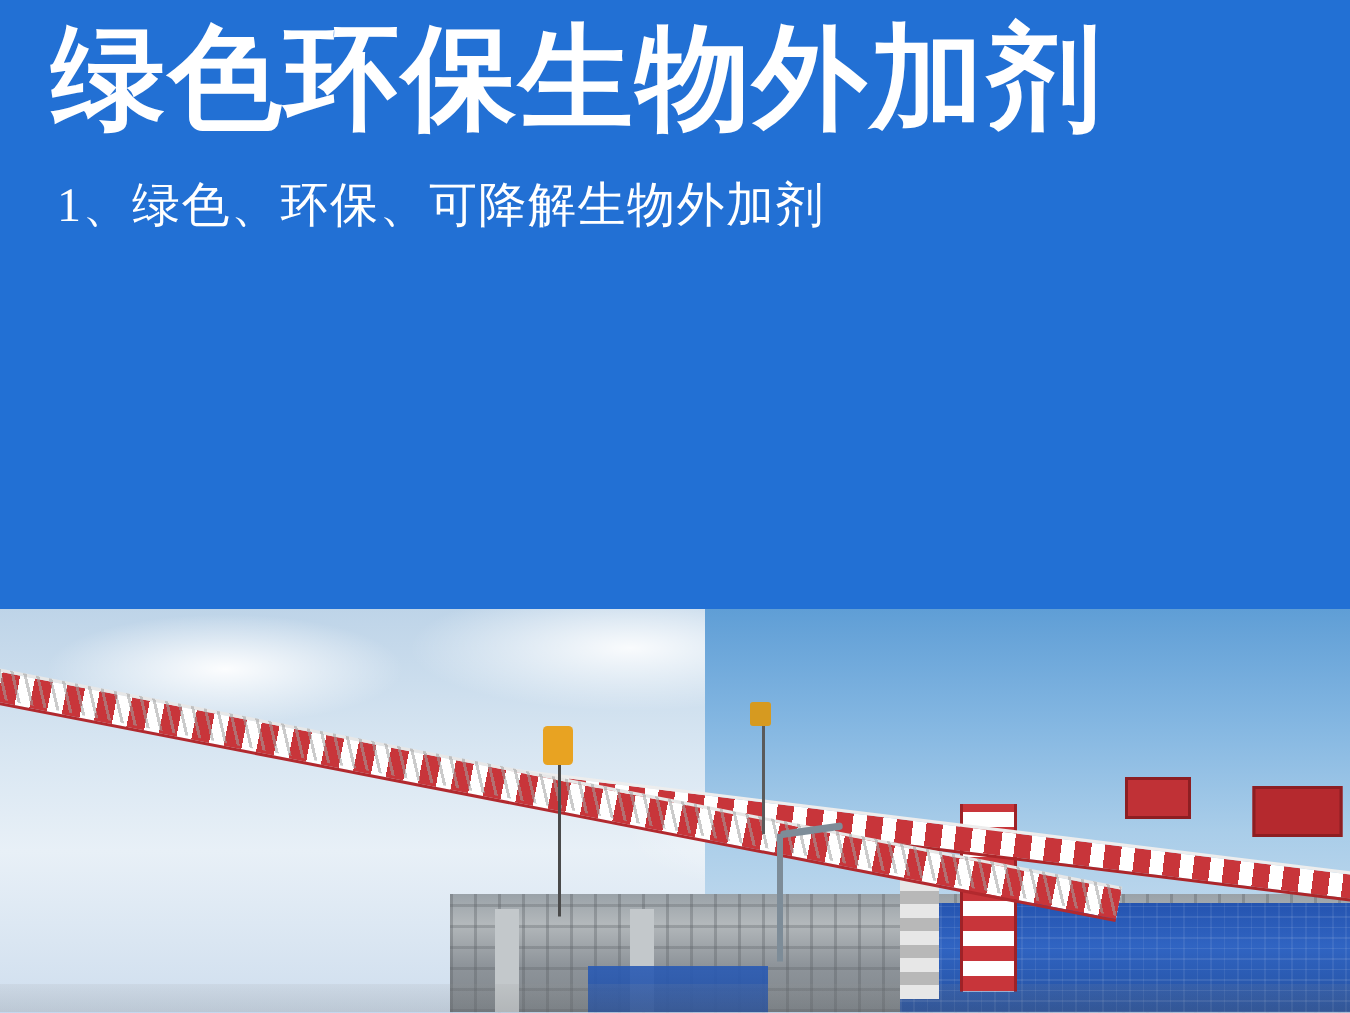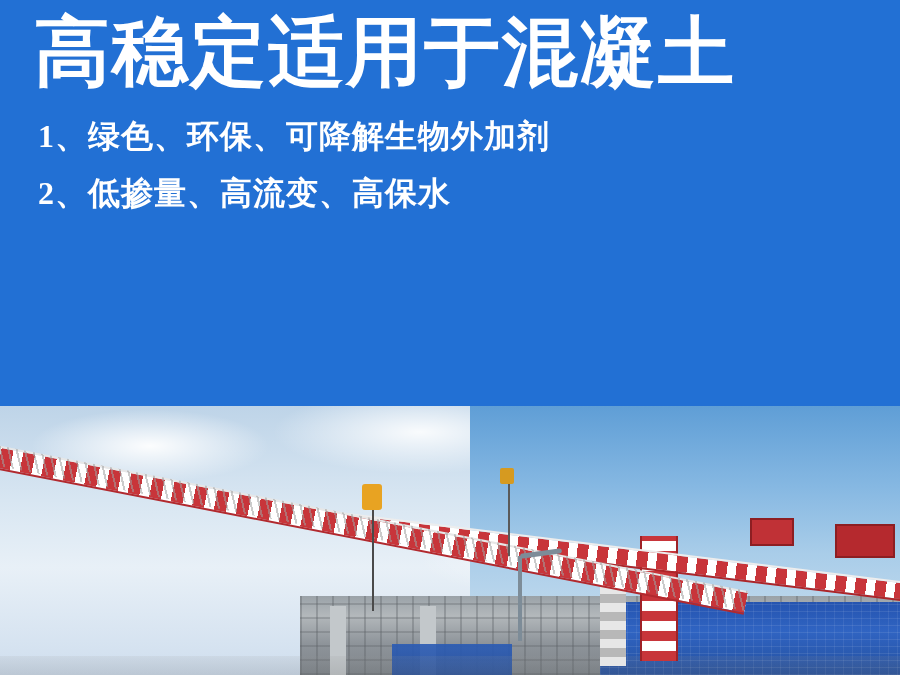--- a/index.html
+++ b/index.html
@@ -5,21 +5,21 @@
   html,body{margin:0;padding:0;background:#fff;}
   body{width:900px;height:675px;font-family:"Liberation Sans","DejaVu Sans",sans-serif;overflow:hidden;}
   .poster{position:relative;width:900px;height:675px;overflow:hidden;}
 
   
   .blue-panel{position:absolute;left:0;top:0;width:900px;height:406px;background:#2270d4;overflow:hidden;}
   .title{position:absolute;left:34px;top:8px;width:840px;color:#ffffff;
          font-size:76px;line-height:88px;font-weight:bold;letter-spacing:2px;
          font-family:"DejaVu Sans","Liberation Sans",sans-serif;white-space:nowrap;}
   .bullets{position:absolute;left:38px;top:108px;width:830px;}
-  .bullet{color:#ffffff;font-size:32px;line-height:57px;font-weight:bold;letter-spacing:1px;
+  .bullet{color:#ffffff;font-size:32px;line-height:57px;font-weight:normal;letter-spacing:1px;
           font-family:"Liberation Serif","DejaVu Serif",serif;white-space:nowrap;}
 
   
   .photo-band{position:absolute;left:0;top:406px;width:900px;height:269px;overflow:hidden;
               background:linear-gradient(180deg,#cfdcea 0%,#e4edf5 18%,#dfe9f3 42%,#cfe0ef 70%,#c2d6e8 100%);}
 
   
   .sky{position:absolute;inset:0;
        background:
         radial-gradient(ellipse 170px 52px at 150px 40px, rgba(255,255,255,.95), rgba(255,255,255,0) 70%),
@@ -80,25 +80,24 @@
        background:linear-gradient(180deg,rgba(150,150,150,.12),rgba(110,110,110,.2));}
   .tower-col{position:absolute;top:200px;width:16px;height:69px;background:#c3c8cb;}
 </style>
 </head>
 <body>
 
 <div class="poster">
 
   <div class="blue-panel">
 
-    <div class="title">高稳定适用于混凝土</div>
+    <div class="title">绿色环保生物外加剂</div>
 
     <div class="bullets">
       <div class="bullet">1、绿色、环保、可降解生物外加剂</div>
-      <div class="bullet">2、低掺量、高流变、高保水</div>
     </div>
 
   </div>
 
   <div class="photo-band">
 
     <div class="sky"></div>
     <div class="sky-right"></div>
 
     <div>

